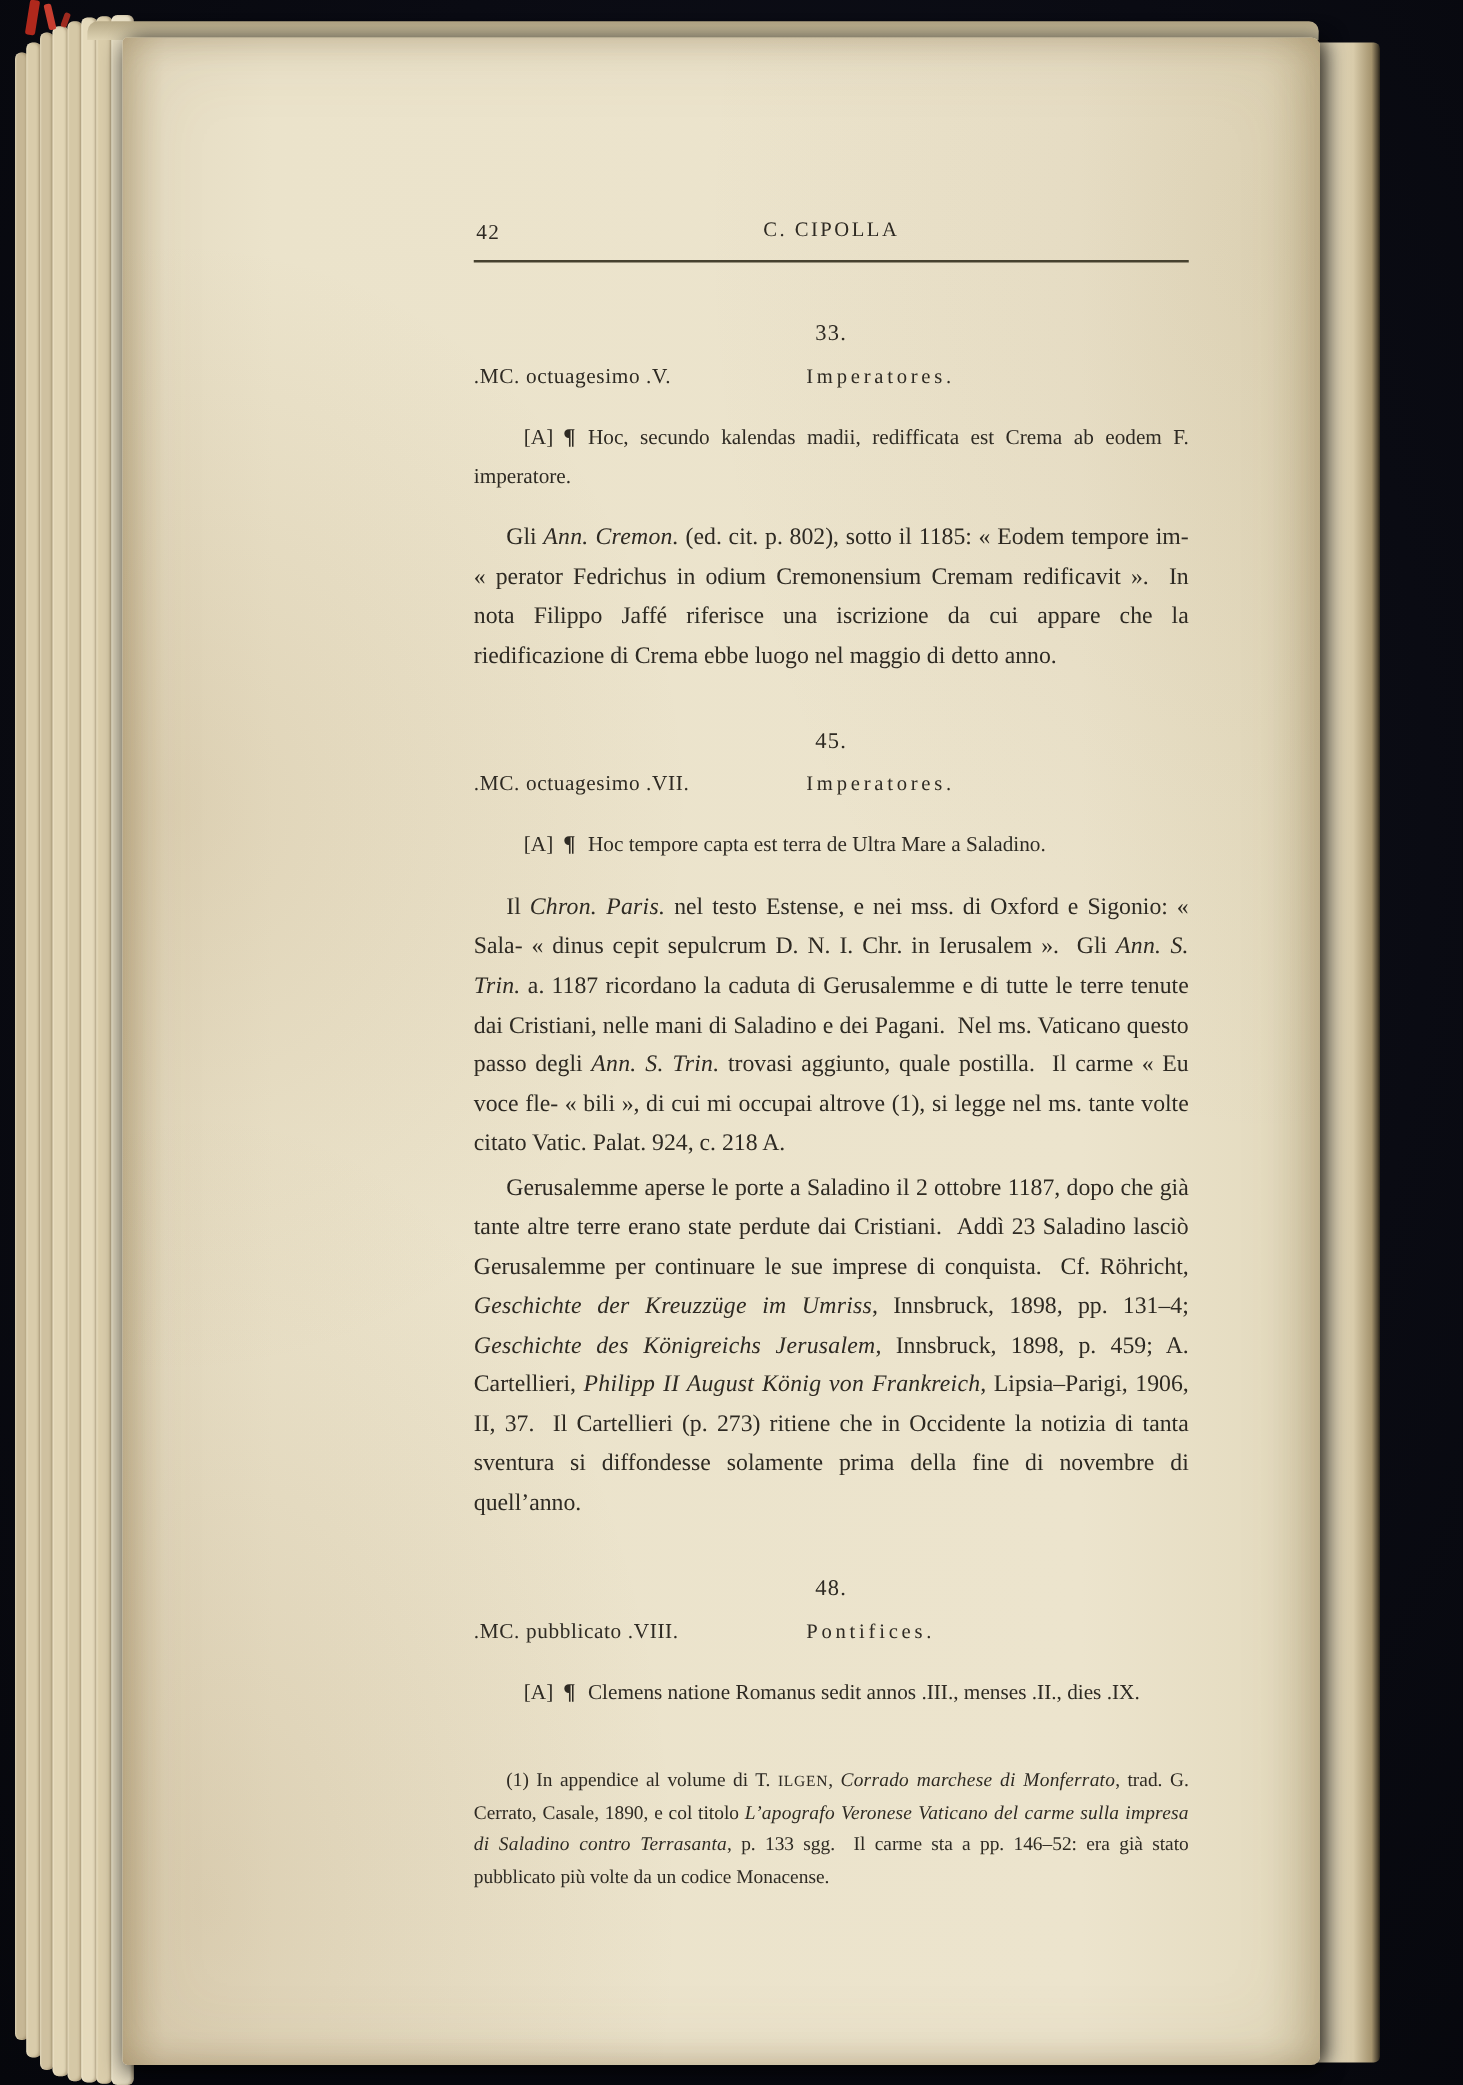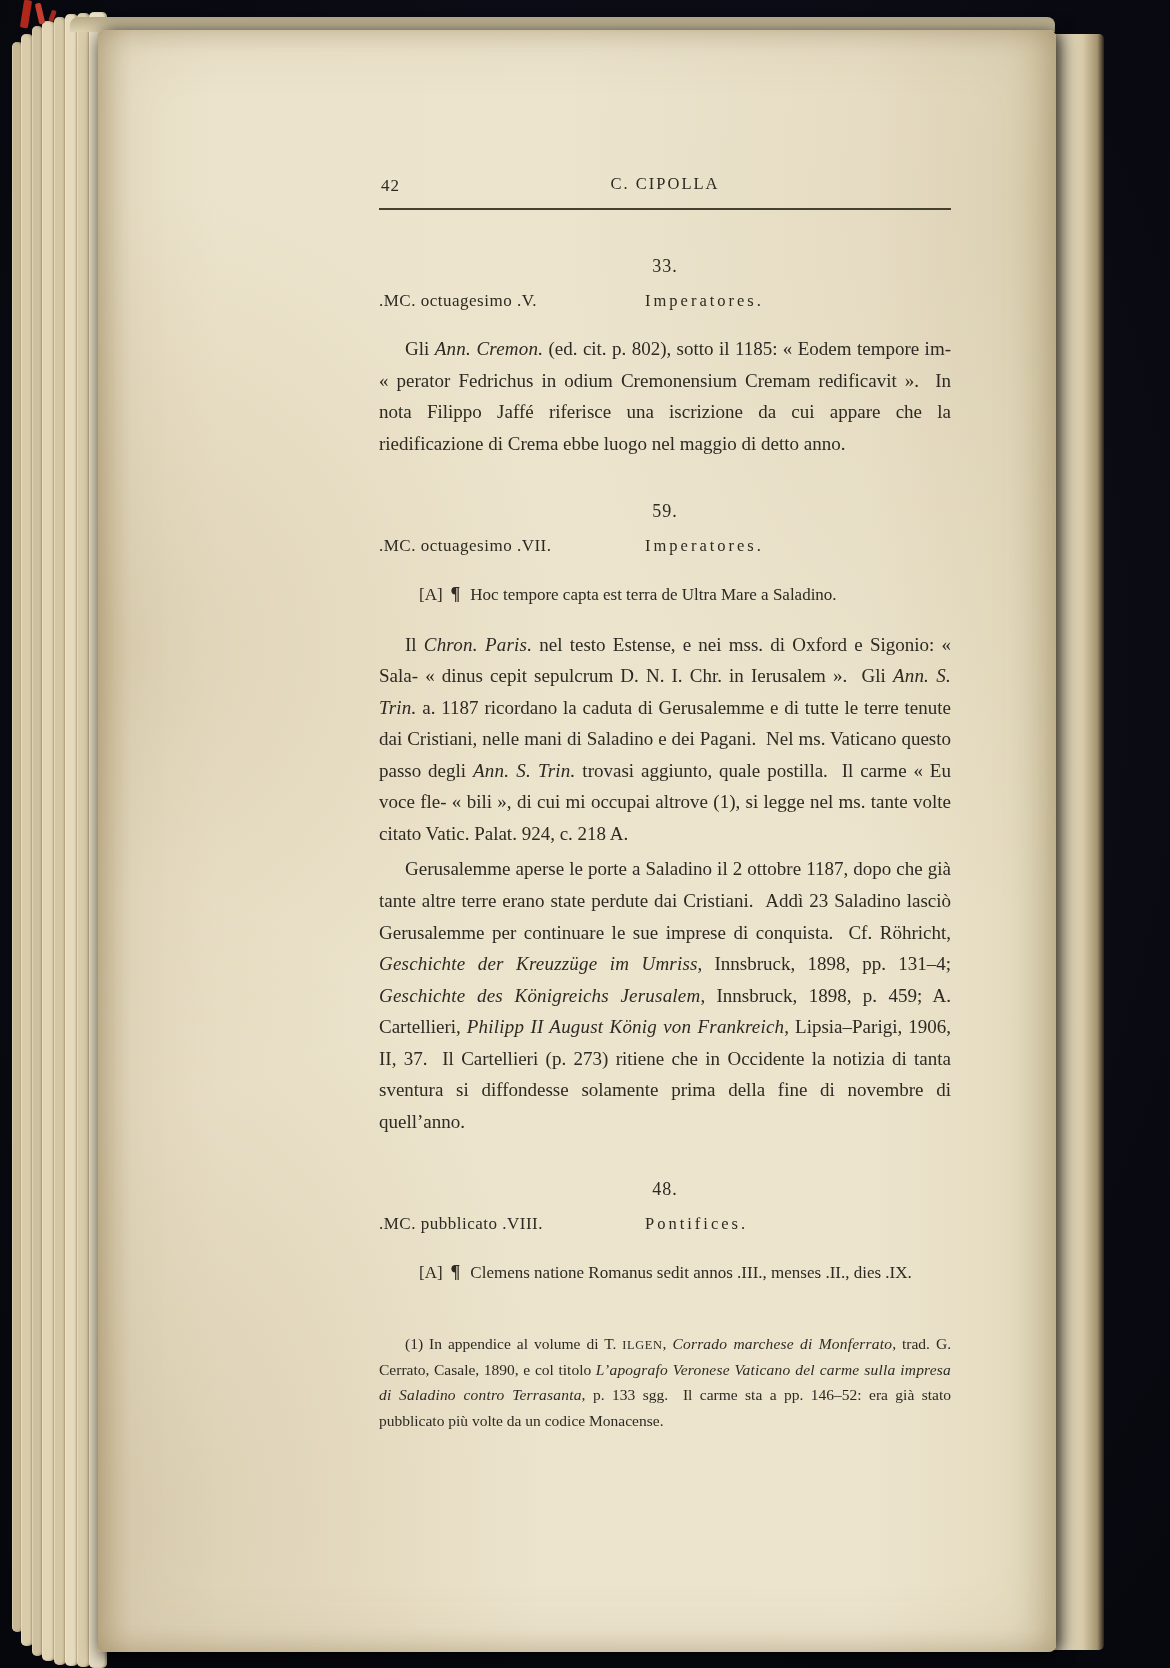--- a/index.html
+++ b/index.html
@@ -98,25 +98,28 @@
         <span class="running">C. CIPOLLA</span>
       </div>
       <div class="rule"></div>
 
       <section class="entry">
         <div class="num">33.</div>
         <div class="head">
           <span class="date">.MC. octuagesimo .V.</span>
           <span class="cat">Imperatores.</span>
         </div>
+        <p class="lemma">
+          <span class="alabel">[A]</span><span class="capitulum">¶</span><span>Hoc, secundo kalendas madii, redifficata est Crema ab eodem F. imperatore.</span>
+        </p>
         <p class="comm">Gli <i>Ann. Cremon.</i> (ed. cit. p. 802), sotto il 1185: « Eodem tempore im- « perator Fedrichus in odium Cremonensium Cremam redificavit ». &nbsp;In nota Filippo Jaffé riferisce una iscrizione da cui appare che la riedificazione di Crema ebbe luogo nel maggio di detto anno.</p>
       </section>
 
       <section class="entry">
-        <div class="num">59.</div>
+        <div class="num">45.</div>
         <div class="head">
           <span class="date">.MC. octuagesimo .VII.</span>
           <span class="cat">Imperatores.</span>
         </div>
         <p class="lemma">
           <span class="alabel">[A]</span><span class="capitulum">¶</span><span>Hoc tempore capta est terra de Ultra Mare a Saladino.</span>
         </p>
         <p class="comm">Il <i>Chron. Paris.</i> nel testo Estense, e nei mss. di Oxford e Sigonio: « Sala- « dinus cepit sepulcrum D. N. I. Chr. in Ierusalem ». &nbsp;Gli <i>Ann. S. Trin.</i> a. 1187 ricordano la caduta di Gerusalemme e di tutte le terre tenute dai Cristiani, nelle mani di Saladino e dei Pagani. &nbsp;Nel ms. Vaticano questo passo degli <i>Ann. S. Trin.</i> trovasi aggiunto, quale postilla. &nbsp;Il carme « Eu voce fle- « bili », di cui mi occupai altrove&nbsp;(1), si legge nel ms. tante volte citato Vatic. Palat. 924, c. 218 A.</p>
         <p class="comm">Gerusalemme aperse le porte a Saladino il 2 ottobre 1187, dopo che già tante altre terre erano state perdute dai Cristiani. &nbsp;Addì 23 Saladino lasciò Gerusalemme per continuare le sue imprese di conquista. &nbsp;Cf. Röhricht, <i>Geschichte der Kreuzzüge im Umriss</i>, Innsbruck, 1898, pp. 131–4; <i>Geschichte des Königreichs Jerusalem</i>, Innsbruck, 1898, p. 459; A. Cartellieri, <i>Philipp II August König von Frankreich</i>, Lipsia–Parigi, 1906, II, 37. &nbsp;Il Cartellieri (p. 273) ritiene che in Occidente la notizia di tanta sventura si diffondesse solamente prima della fine di novembre di quell’anno.</p>
       </section>

